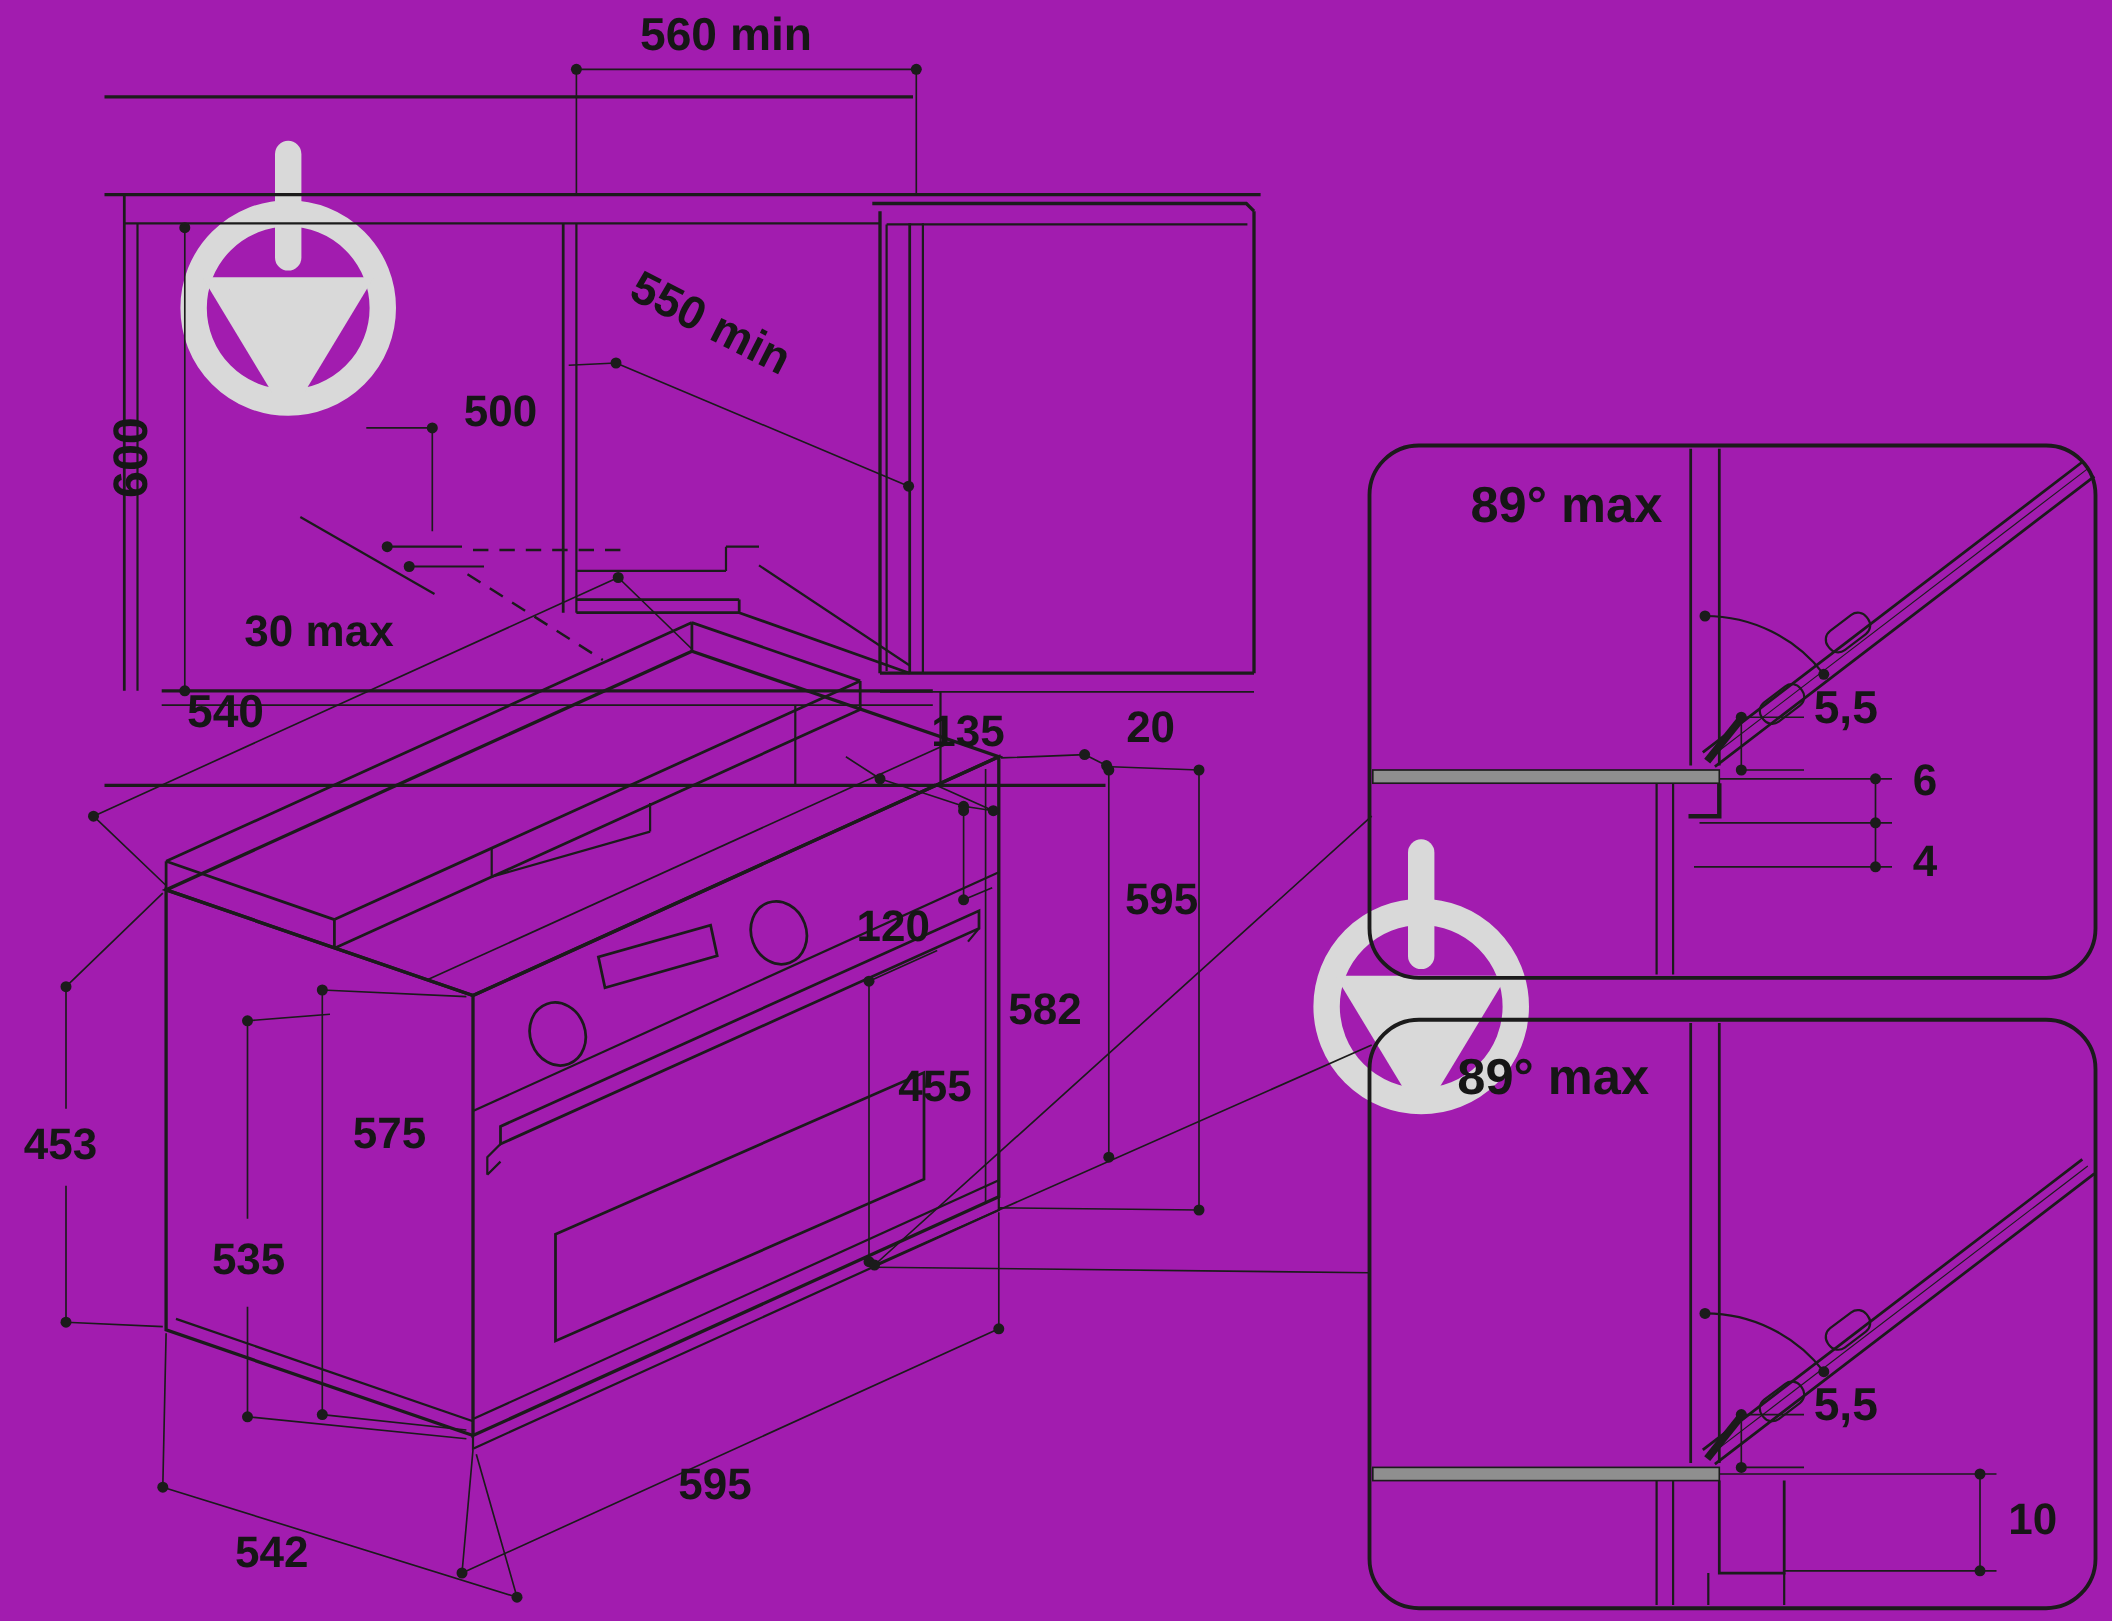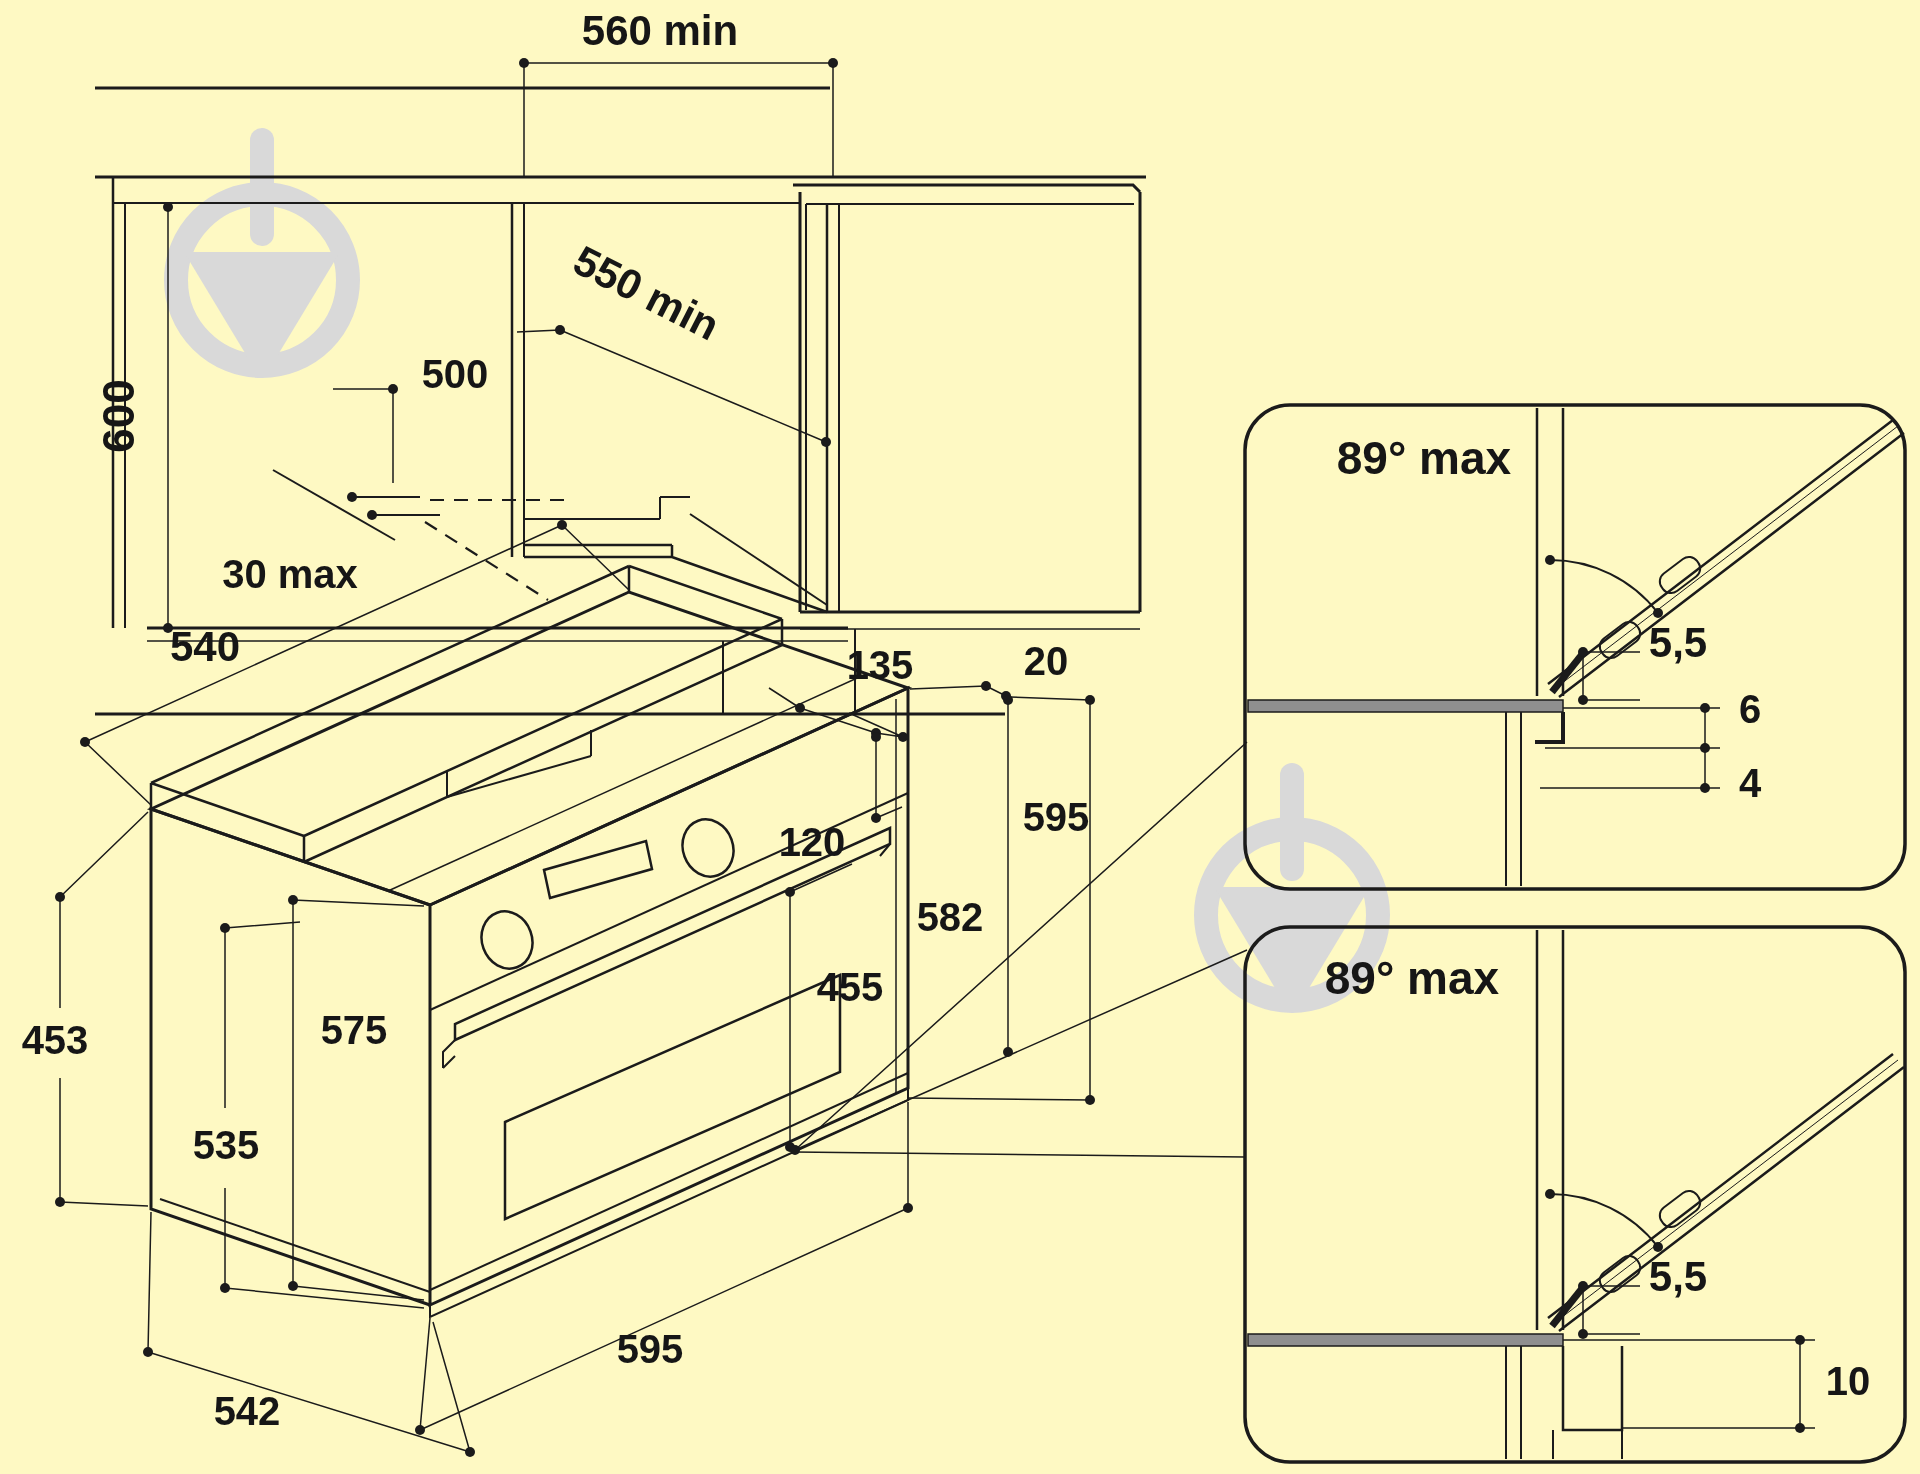--- a/index.html
+++ b/index.html
@@ -1,16 +1,16 @@
 <!DOCTYPE html>
 <html><head>
 <meta charset="utf-8">
 <style>
   html,body{margin:0;padding:0;background:#ffffff;}
-  .stage{width:1920px;height:1474px;position:relative;background:#fef9c3;overflow:hidden;}
+  .stage{width:1920px;height:1474px;position:relative;background:#a21caf;overflow:hidden;}
   svg{display:block;}
   text{font-family:"Liberation Sans","DejaVu Sans",sans-serif;font-weight:bold;fill:#161616;}
   .ln{stroke:#1b1b1b;fill:none;}
   .w35{stroke-width:3.5;} .w3{stroke-width:3;} .w25{stroke-width:2.5;} .w2{stroke-width:2;}
   .w14{stroke-width:1.5;} .w1{stroke-width:1;}
   .dash{stroke-dasharray:14 10;stroke-width:2.2;}
   .dot{fill:#1b1b1b;stroke:none;}
   .wm{fill:#d9d9d9;stroke:none;}
   .wmring{fill:none;stroke:#d9d9d9;stroke-width:24;}
   .counter{fill:#8f8f8f;stroke:#1b1b1b;stroke-width:1.5;}

